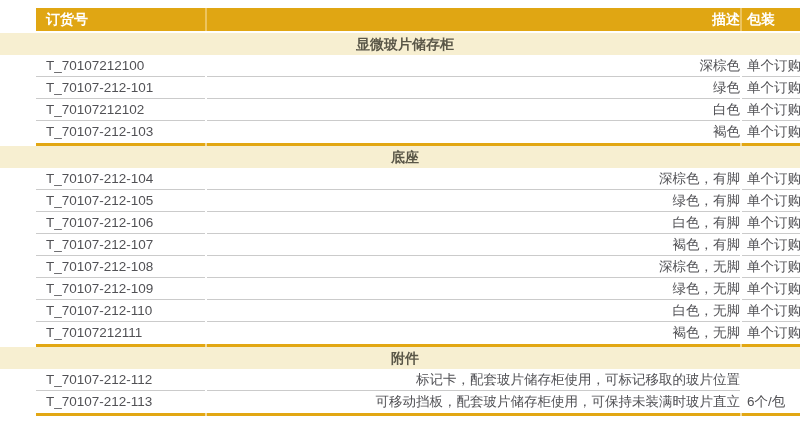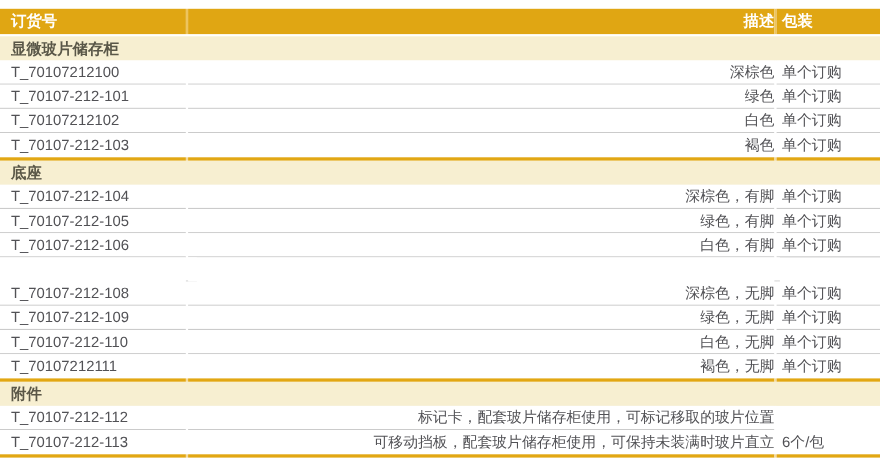--- a/index.html
+++ b/index.html
@@ -10,30 +10,30 @@
     --divider-gap:#F2D99C;
     --row-separator:#CBCBCB;
     --body-text:#515155;
     --section-text:#5A5748;
     --header-text:#FFFFFF;
   }
   *{box-sizing:border-box;margin:0;padding:0;}
   html,body{width:800px;height:423px;background:#fff;overflow:hidden;
     font-family:"Liberation Sans","DejaVu Sans",sans-serif;}
   .page{width:800px;height:423px;padding-top:8px;background:#fff;}
-  .grid-row{display:grid;grid-template-columns:169px 2px 533px 2px 94px;width:657px;}
+  .grid-row{display:grid;grid-template-columns:169px 2px 533px 2px 94px;width:657px;margin-left:36px;}
   
   .header-row{height:23px;line-height:23px;}
   .header-row .cell{background:var(--header-gold);color:var(--header-text);
     font-size:14px;font-weight:bold;}
   .header-row .gap{background:var(--gap-gold);}
   .spacer{height:2px;background:#fff;}
   
   .section-row{height:22px;line-height:22px;background:var(--section-cream);
-    color:var(--section-text);font-size:14px;font-weight:bold;padding-left:10px;width:800px;}
+    color:var(--section-text);font-size:14px;font-weight:bold;padding-left:10px;width:800px;text-align:center;}
   
   .data-row{height:22px;line-height:21px;}
   .data-row .cell{background:#fff;color:var(--body-text);font-size:13.5px;
     white-space:nowrap;overflow:hidden;}
   .data-row.with-sep .cell{border-bottom:1px solid var(--row-separator);}
   .data-row .gap{background:#fff;}
   
   .divider-row{height:3px;}
   .divider-row .cell{background:var(--divider-gold);}
   .divider-row .gap{background:var(--divider-gap);}
@@ -114,20 +114,21 @@
         <div class="cell c3">单个订购</div>
       </div>
       <div class="grid-row data-row with-sep">
         <div class="cell c1">T_70107-212-106</div>
         <div class="gap"></div>
         <div class="cell c2">白色，有脚</div>
         <div class="gap"></div>
         <div class="cell c3">单个订购</div>
       </div>
       <div class="grid-row data-row with-sep">
+        <div class="cell c1">T_70107-212-107</div>
         <div class="gap"></div>
         <div class="cell c2">褐色，有脚</div>
         <div class="gap"></div>
         <div class="cell c3">单个订购</div>
       </div>
       <div class="grid-row data-row with-sep">
         <div class="cell c1">T_70107-212-108</div>
         <div class="gap"></div>
         <div class="cell c2">深棕色，无脚</div>
         <div class="gap"></div>

